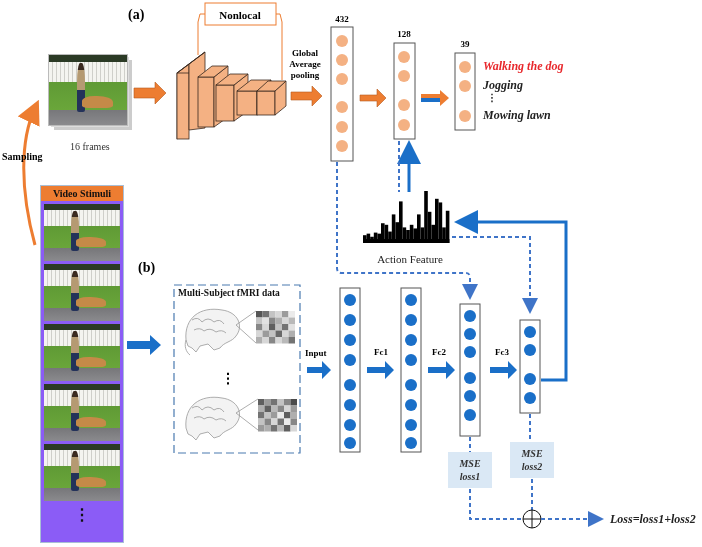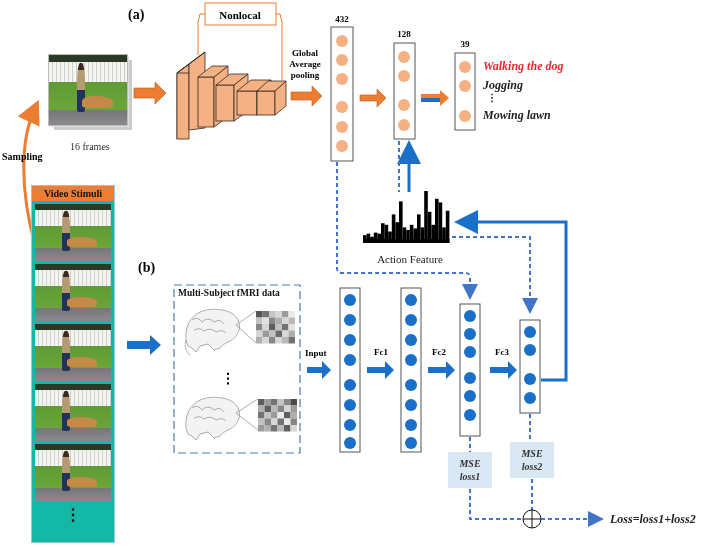--- a/index.html
+++ b/index.html
@@ -323,21 +323,21 @@
 <div class="frame-img" style="left:54px;top:60px;width:78px;height:70px;border:none;background:#ccc;"></div>
 <div class="frame-img" style="left:51px;top:57px;width:78px;height:70px;border:none;background:#ddd;"></div>
 <div class="frame-img" style="left:48px;top:54px;width:78px;height:70px;">
   <div class="scene">
       <div class="fence"></div>
       <div class="person"></div>
       <div class="dog"></div>
     </div>
 </div>
 
-<div class="abs" style="left:31px;top:185px;width:82px;height:356px;border:1px solid #a9bfd6;background:#14b8a6;">
+<div class="abs" style="left:40px;top:185px;width:82px;height:356px;border:1px solid #a9bfd6;background:#8b5cf6;">
   <div style="background:#ed7d31;height:15px;text-align:center;font-size:10px;font-weight:bold;line-height:15px;color:#111;font-family:'Liberation Serif',serif;">Video Stimuli</div>
   <div id="stimFrames">
       <div style="margin: 3px 3px 0px; height: 57px; position: relative; overflow: hidden;">
         <div class="scene">
           <div class="fence"></div>
           <div class="person"></div>
           <div class="dog"></div>
         </div>
       </div>
       <div style="margin: 3px 3px 0px; height: 57px; position: relative; overflow: hidden;">

